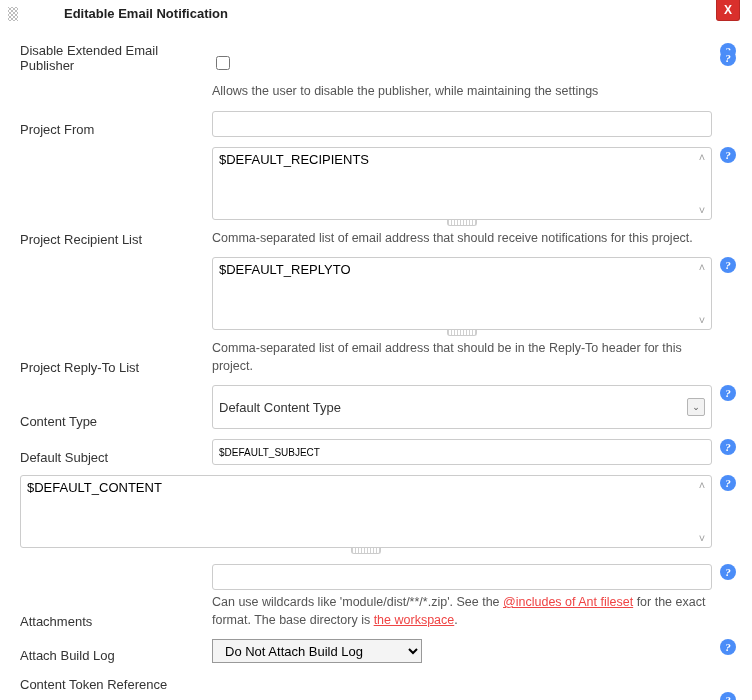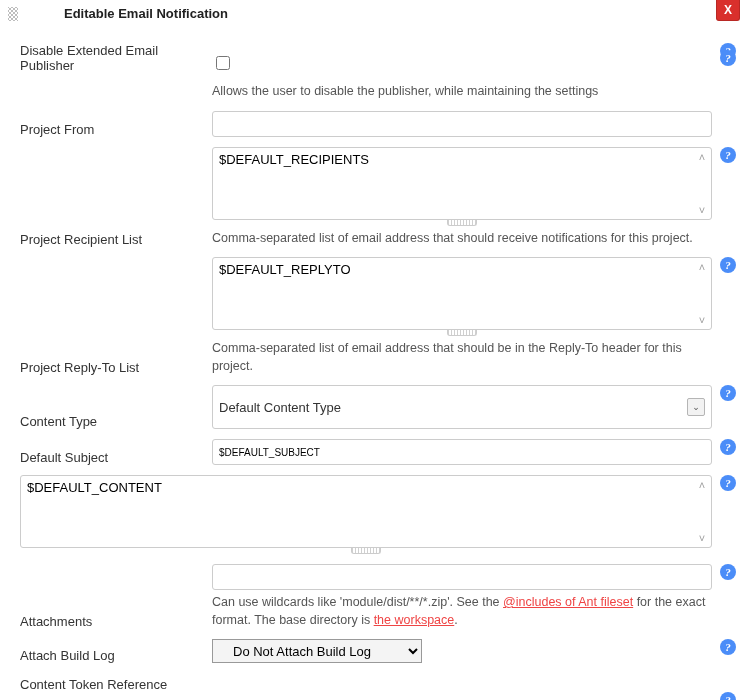--- a/index.html
+++ b/index.html
@@ -169,21 +169,21 @@
     justify-content: center;
     font-size: 9px;
     color: #555;
     background: #f2f2f2;
   }
   select.native-sel {
     height: 24px;
     border: 1px solid #999;
     background: #f4f4f4;
     font-size: 13px;
-    padding: 1px 16px;
+    padding: 1px 8px;
     width: 210px;
   }
   input[type="checkbox"].chk {
     width: 14px;
     height: 14px;
     margin-top: 6px;
   }
   .footer {
     display: flex;
     justify-content: flex-end;

